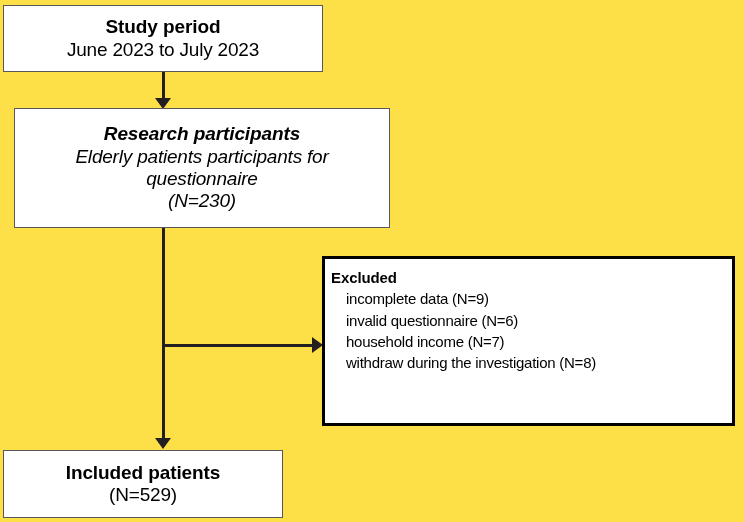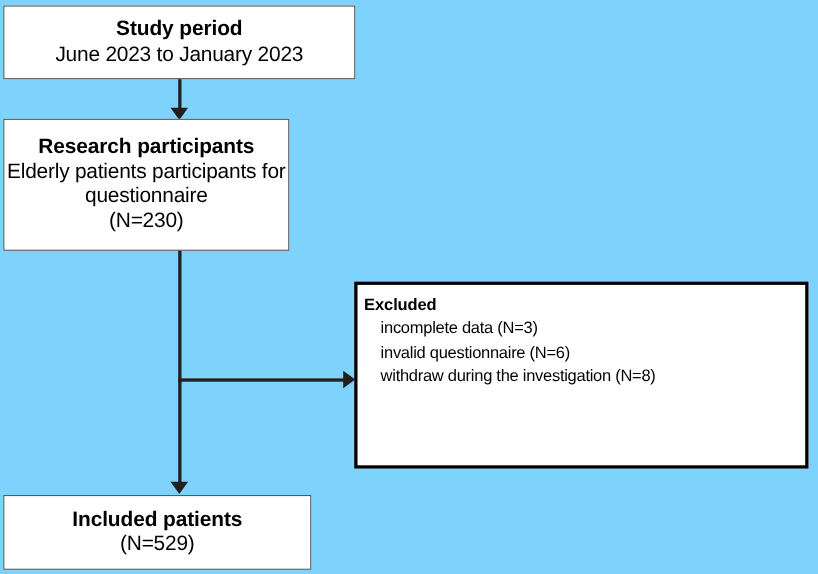--- a/index.html
+++ b/index.html
@@ -8,21 +8,21 @@
     background: #ffffff;
   }
   body {
     font-family: "Liberation Sans", sans-serif;
     -webkit-font-smoothing: antialiased;
   }
   #flowchart {
     position: relative;
     width: 744px;
     height: 522px;
-    background: #7dd3fc;
+    background: #fde047;
     overflow: hidden;
   }
 
   
   .node {
     position: absolute;
     box-sizing: border-box;
     background: #ffffff;
     border: 1.5px solid #58585a;
     display: flex;
@@ -44,24 +44,25 @@
     white-space: nowrap;
   }
 
   #node-study-period {
     left: 3px;
     top: 5px;
     width: 320px;
     height: 67px;
   }
   #node-research-participants {
-    left: 3px;
+    left: 14px;
     top: 108px;
-    width: 260px;
+    width: 376px;
     height: 120px;
+    font-style: italic;
   }
   #node-included-patients {
     left: 3px;
     top: 450px;
     width: 280px;
     height: 68px;
   }
 
   
   #node-excluded {
@@ -130,21 +131,21 @@
   #conn-branch-line { left: 162px; top: 344px; width: 152px; }
   #conn-branch-head { left: 312px; top: 337px; }
 </style>
 </head>
 <body>
 
 <div id="flowchart">
 
   <div class="node" id="node-study-period">
     <div class="title">Study period</div>
-    <div class="line">June 2023 to January 2023</div>
+    <div class="line">June 2023 to July 2023</div>
   </div>
 
   <div class="conn v-line" id="conn-1-line"></div>
   <div class="arrow-down" id="conn-1-head"></div>
 
   <div class="node" id="node-research-participants">
     <div class="title">Research participants</div>
     <div class="line">Elderly patients participants for</div>
     <div class="line">questionnaire</div>
     <div class="line">(N=230)</div>
@@ -152,22 +153,23 @@
 
   <div class="conn v-line" id="conn-spine"></div>
   <div class="arrow-down" id="conn-spine-head"></div>
 
   <div class="conn h-line" id="conn-branch-line"></div>
   <div class="arrow-right" id="conn-branch-head"></div>
 
   <div id="node-excluded">
     <div class="excluded-title">Excluded</div>
     <ul class="excluded-list">
-      <li>incomplete data (N=3)</li>
+      <li>incomplete data (N=9)</li>
       <li>invalid questionnaire (N=6)</li>
+      <li>household income (N=7)</li>
       <li>withdraw during the investigation (N=8)</li>
     </ul>
   </div>
 
   <div class="node" id="node-included-patients">
     <div class="title">Included patients</div>
     <div class="line">(N=529)</div>
   </div>
 
 </div>

